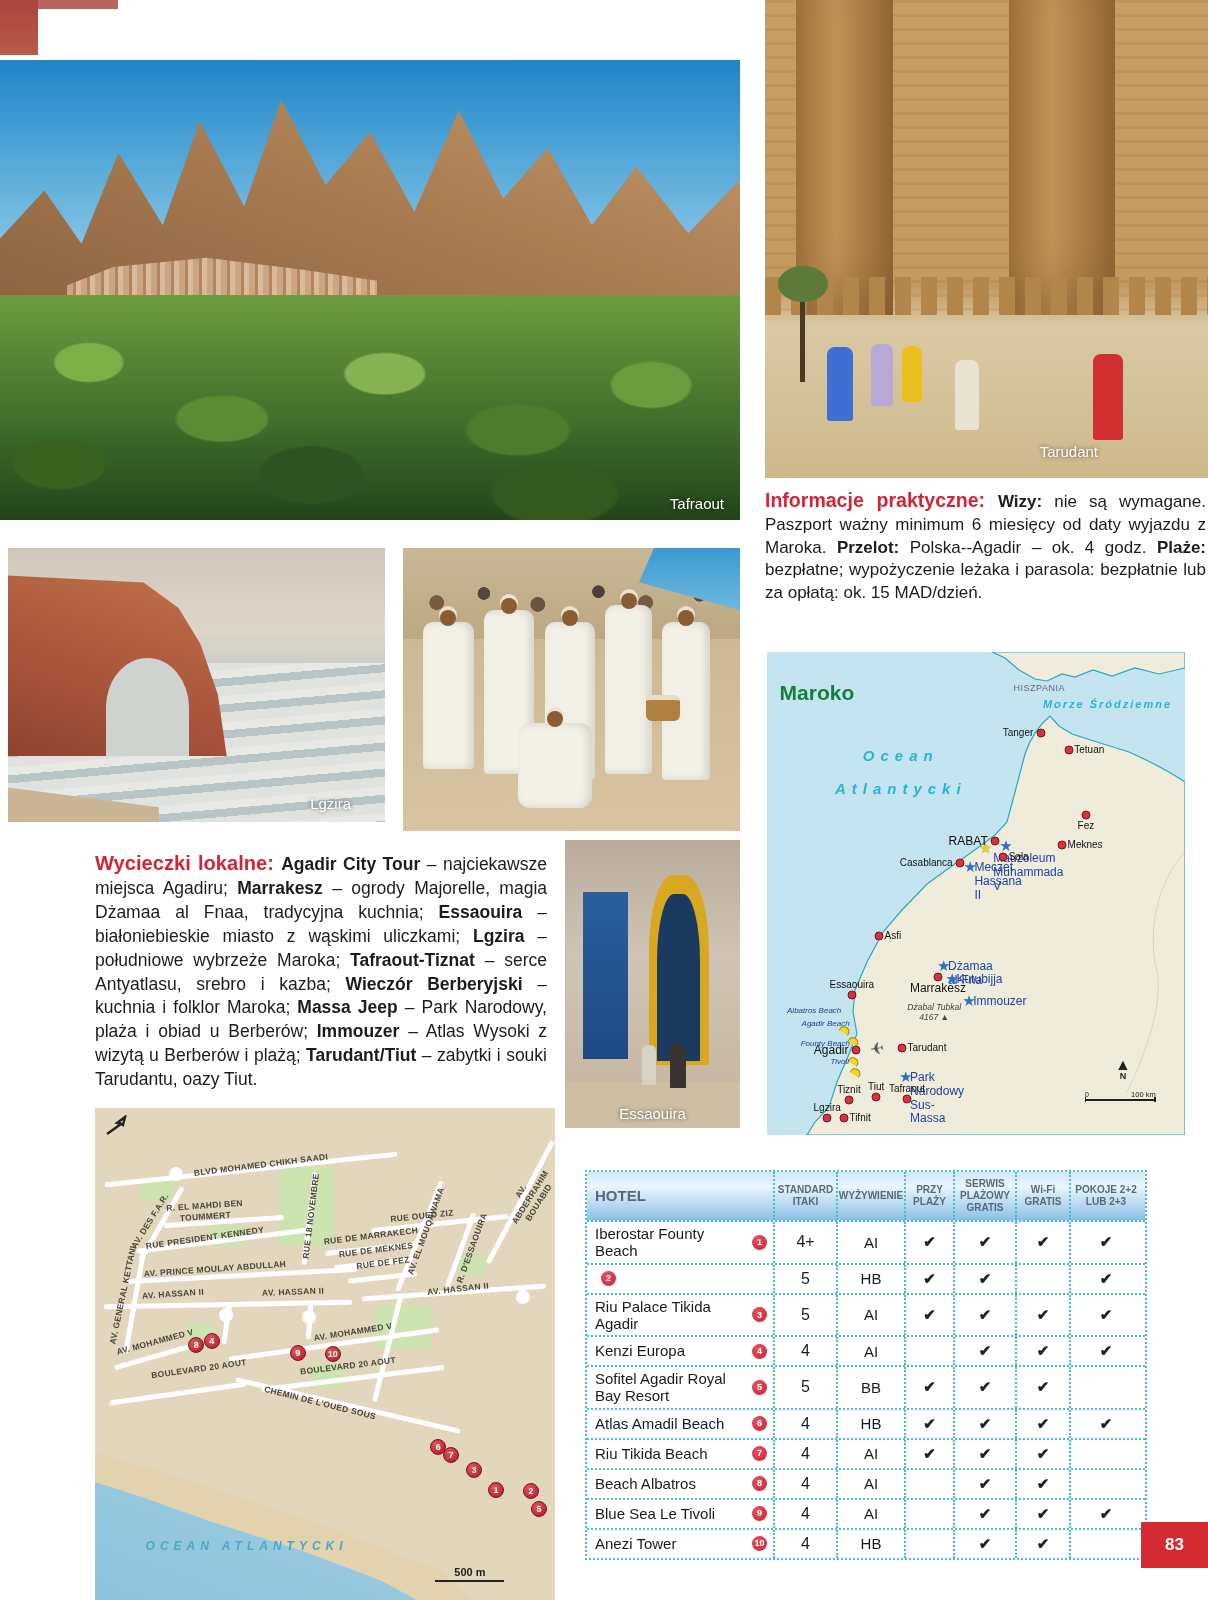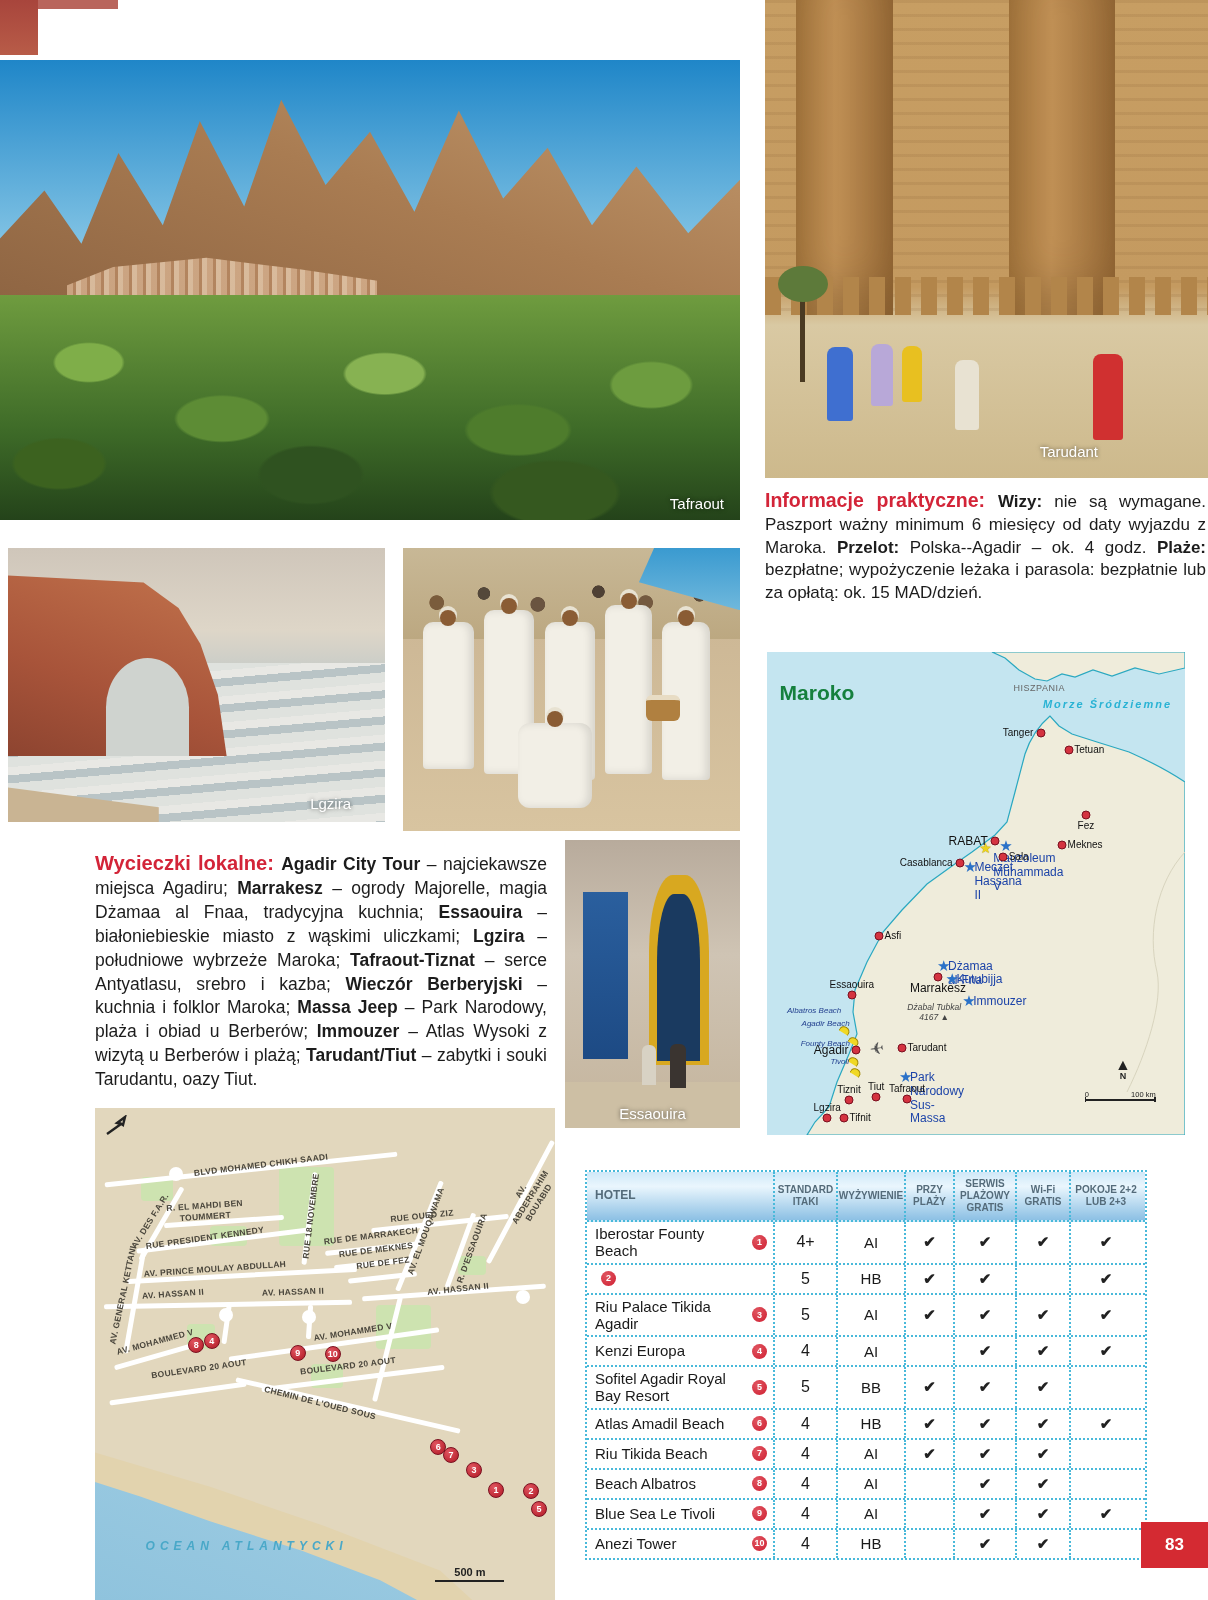--- a/index.html
+++ b/index.html
@@ -157,21 +157,21 @@
   .cscale{position:absolute;left:74%;top:93%;width:15%;border-bottom:2.5px solid #222;text-align:center;font-size:11px;font-weight:bold;color:#222;z-index:4;padding-bottom:2px;}
 
   
   .htable{left:585px;top:1170px;width:562px;border:2px dotted var(--tb);background:#fff;}
   .trow{display:grid;grid-template-columns:188px 63px 68px 49px 62px 54px 70px;border-bottom:2px dotted var(--tb);}
   .trow:last-child{border-bottom:none;}
   .tcell{border-right:2px dotted var(--tb);display:flex;align-items:center;justify-content:center;padding:3px 2px;min-height:28px;font-size:15px;color:#1a1a1a;}
   .tcell:last-child{border-right:none;}
   .thead{background:linear-gradient(180deg,#cfe8f8 0%,#eaf6fd 30%,#8cc0e4 100%);}
   .thead .tcell{font-size:10px;font-weight:bold;color:#546b7a;text-align:center;white-space:pre-line;line-height:1.2;min-height:48px;}
-  .thead .tcell.name{justify-content:flex-start;padding-left:8px;font-size:12px;}
+  .thead .tcell.name{justify-content:flex-start;padding-left:8px;font-size:15px;}
   .tcell.name{justify-content:space-between;padding:3px 6px 3px 8px;text-align:left;white-space:pre-line;line-height:1.15;}
   .tcell.std{font-size:16px;}
   .badge{flex:0 0 auto;width:15px;height:15px;border-radius:50%;background:radial-gradient(circle at 35% 30%,#e05560,var(--badge));color:#fff;font-size:9px;font-weight:bold;display:flex;align-items:center;justify-content:center;margin-left:6px;}
   .chk{font-size:15px;font-weight:bold;color:#222;}
 
   
   .pnum{left:1141px;top:1522px;width:67px;height:46px;background:#d42a32;color:#fff;
     display:flex;align-items:center;justify-content:center;font-size:17px;font-weight:bold;}
 </style>
 </head>
@@ -240,20 +240,21 @@
 
   <div class="abs mmap">
     <svg viewBox="0 0 418 483" width="418" height="483">
       <path d="M 225,0 L 238,6 252,18 268,27 280,29 295,22 308,25 326,18 345,24 368,16 392,22 418,16 L 418,0 Z" fill="#efecdb" stroke="#2aa8c0" stroke-width="1.2"></path>
       <path d="M 283,64 C 270,75 262,90 258,102 L 248,140 240,170 228,183 205,200 185,214 160,232 135,258 116,280 100,310 88,338 86,360 90,382 82,402 70,430 62,455 48,470 40,483 L 418,483 L 418,130 C 400,118 380,108 362,100 L 330,90 305,82 292,74 Z" fill="#efecdb" stroke="#2aa8c0" stroke-width="1.2"></path>
       <path d="M 418,200 C 390,230 380,280 390,320 C 396,350 380,400 360,440" fill="none" stroke="#d8d4be" stroke-width="1"></path>
     </svg>
     <div class="mmap-title">Maroko</div>
     <div class="lbl-spain">HISZPANIA</div>
     <div class="lbl-med">Morze Śródziemne</div>
+    <div class="lbl-ocean"><span>Ocean</span><br><span>Atlantycki</span></div>
     <div class="peak" style="left:40%;top:74.5%;">Dżabal Tubkal
 4167 ▲</div>
     <div class="cap-star" style="left:52.3%;top:40.6%;">★</div>
     <div class="plane" style="left:26.4%;top:82.2%;">✈</div>
     <div id="mm-markers">
         <div class="mk lp-left" style="left: 65.5%; top: 16.8%;">
           <div class="dot"></div>
           <span class="clab">Tanger</span>
         </div>
         <div class="mk lp-right" style="left: 72.2%; top: 20.2%;">

